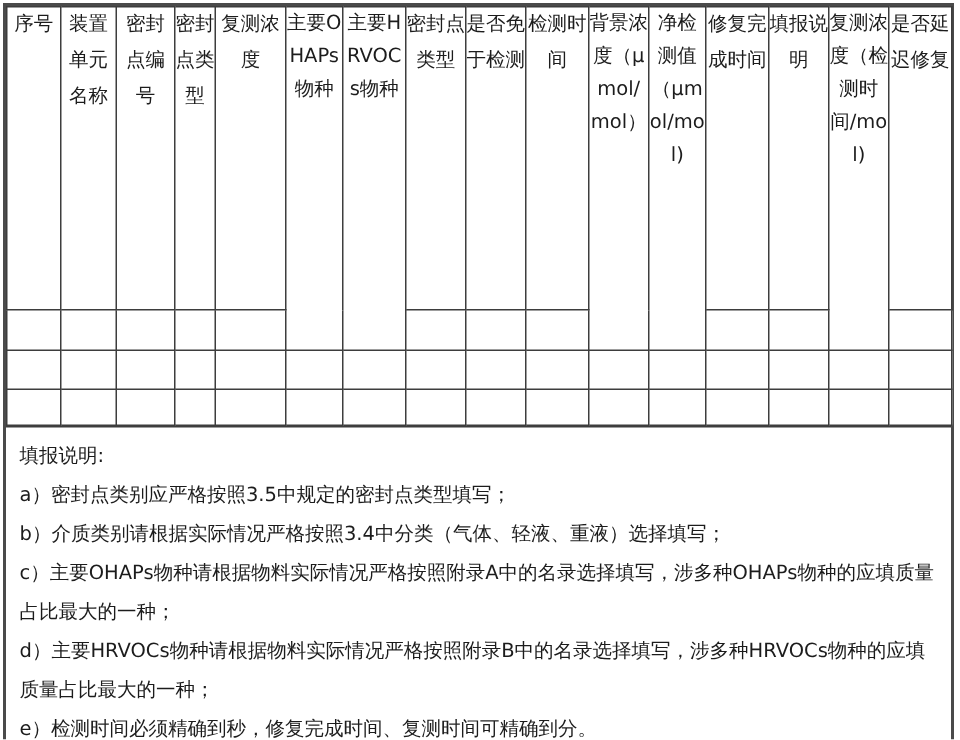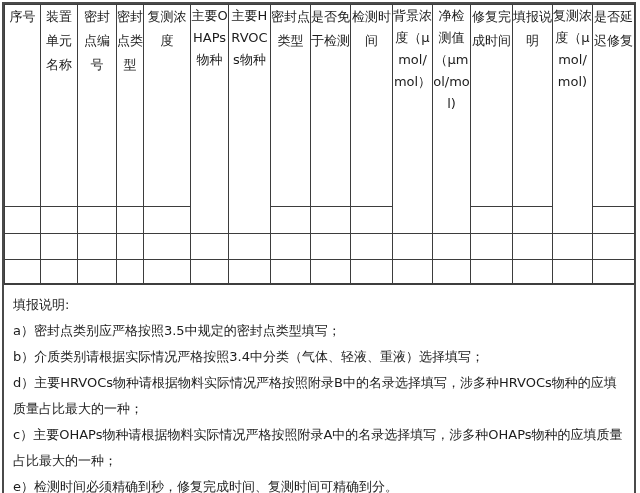--- a/index.html
+++ b/index.html
@@ -101,21 +101,21 @@
           <td class="th">复测浓度</td>
           <td class="th tall" rowspan="2">主要OHAPs物种</td>
           <td class="th tall" rowspan="2">主要HRVOCs物种</td>
           <td class="th">密封点类型</td>
           <td class="th">是否免于检测</td>
           <td class="th">检测时间</td>
           <td class="th tall" rowspan="2">背景浓度（μmol/mol）</td>
           <td class="th tall" rowspan="2">净检测值（μmol/mol)</td>
           <td class="th">修复完成时间</td>
           <td class="th">填报说明</td>
-          <td class="th tall" rowspan="2">复测浓度（μmol/mol)</td>
+          <td class="th tall" rowspan="2">复测浓度（检测时间/mol)</td>
           <td class="th">是否延迟修复</td>
         </tr>
         <tr class="empty-row-1">
           <td class="cell"></td>
           <td class="cell"></td>
           <td class="cell"></td>
           <td class="cell"></td>
           <td class="cell"></td>
           <td class="cell"></td>
           <td class="cell"></td>
@@ -160,19 +160,19 @@
           <td class="cell"></td>
           <td class="cell"></td>
         </tr>
       </tbody>
     </table>
 
     <div class="notes">
       <div class="notes-title">填报说明:</div>
       <p>a）密封点类别应严格按照3.5中规定的密封点类型填写；</p>
       <p>b）介质类别请根据实际情况严格按照3.4中分类（气体、轻液、重液）选择填写；</p>
+      <p>c）主要OHAPs物种请根据物料实际情况严格按照附录A中的名录选择填写，涉多种OHAPs物种的应填质量占比最大的一种；</p>
       <p>d）主要HRVOCs物种请根据物料实际情况严格按照附录B中的名录选择填写，涉多种HRVOCs物种的应填质量占比最大的一种；</p>
-      <p>c）主要OHAPs物种请根据物料实际情况严格按照附录A中的名录选择填写，涉多种OHAPs物种的应填质量占比最大的一种；</p>
       <p>e）检测时间必须精确到秒，修复完成时间、复测时间可精确到分。</p>
     </div>
 
   </div>
 </div>
 
 </body></html>

